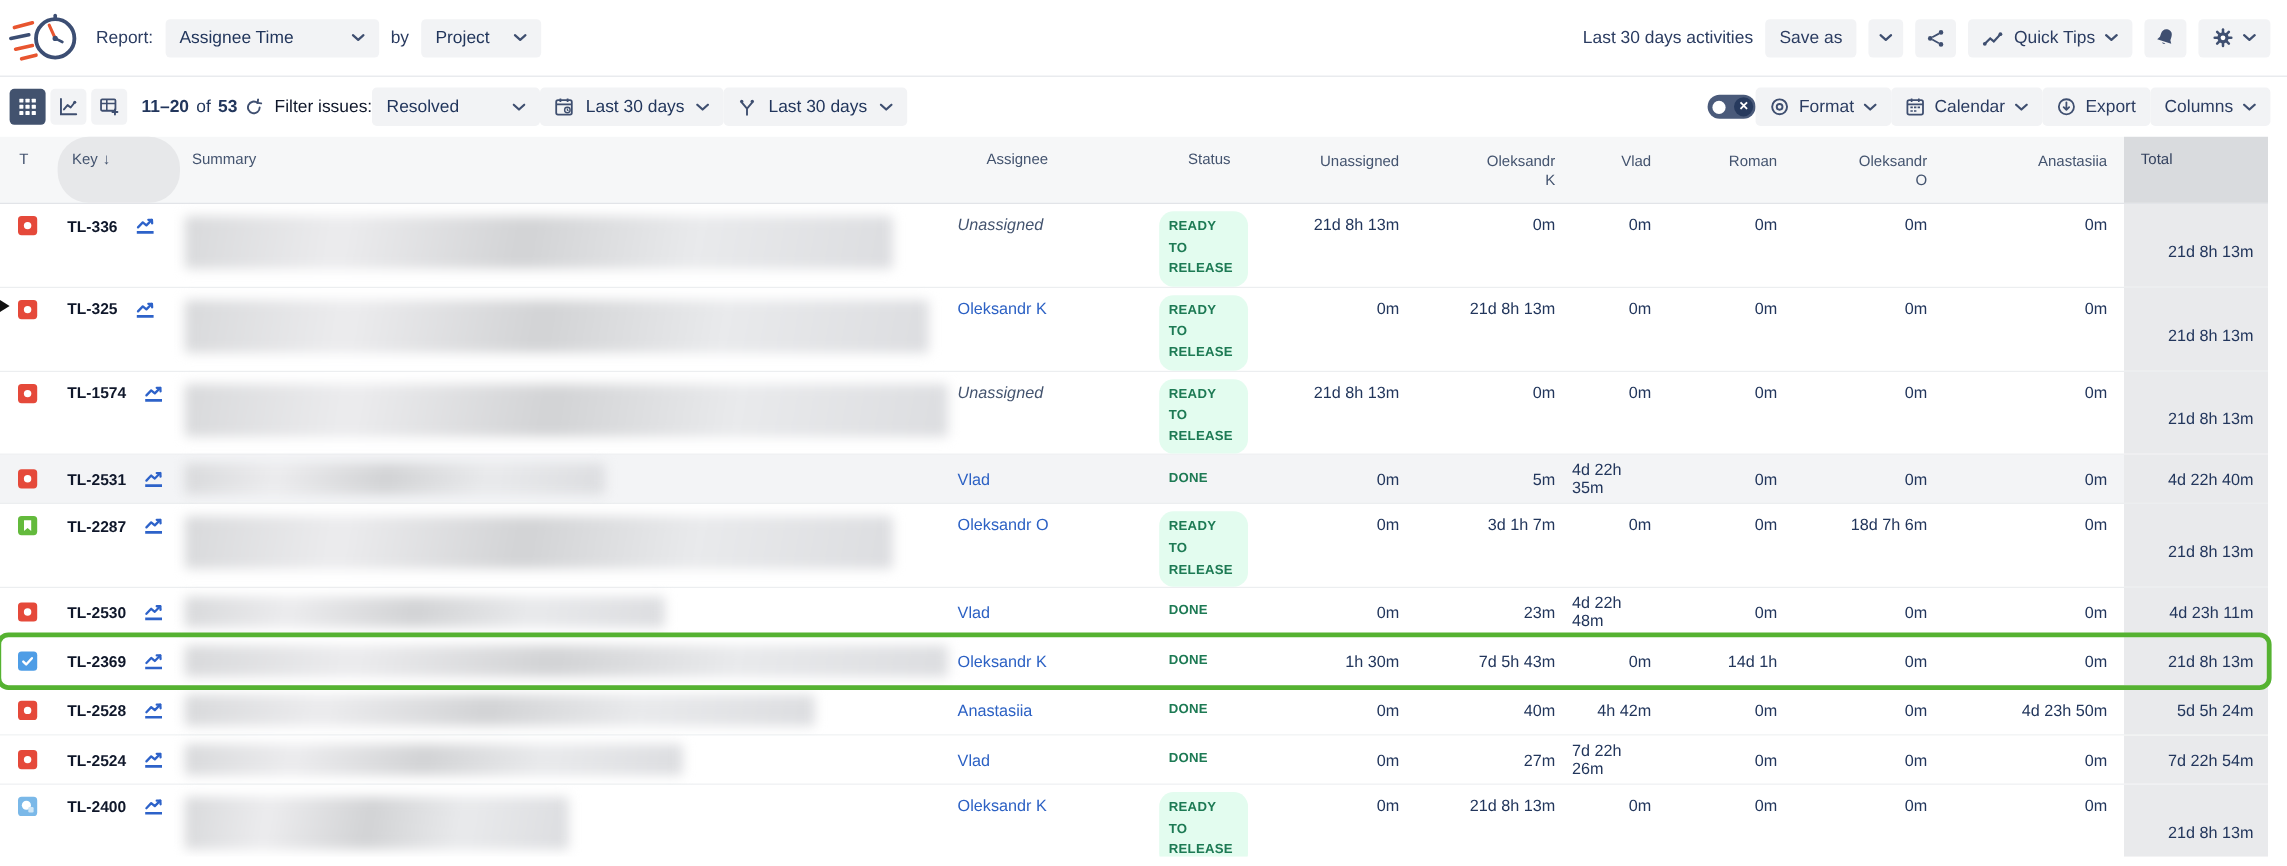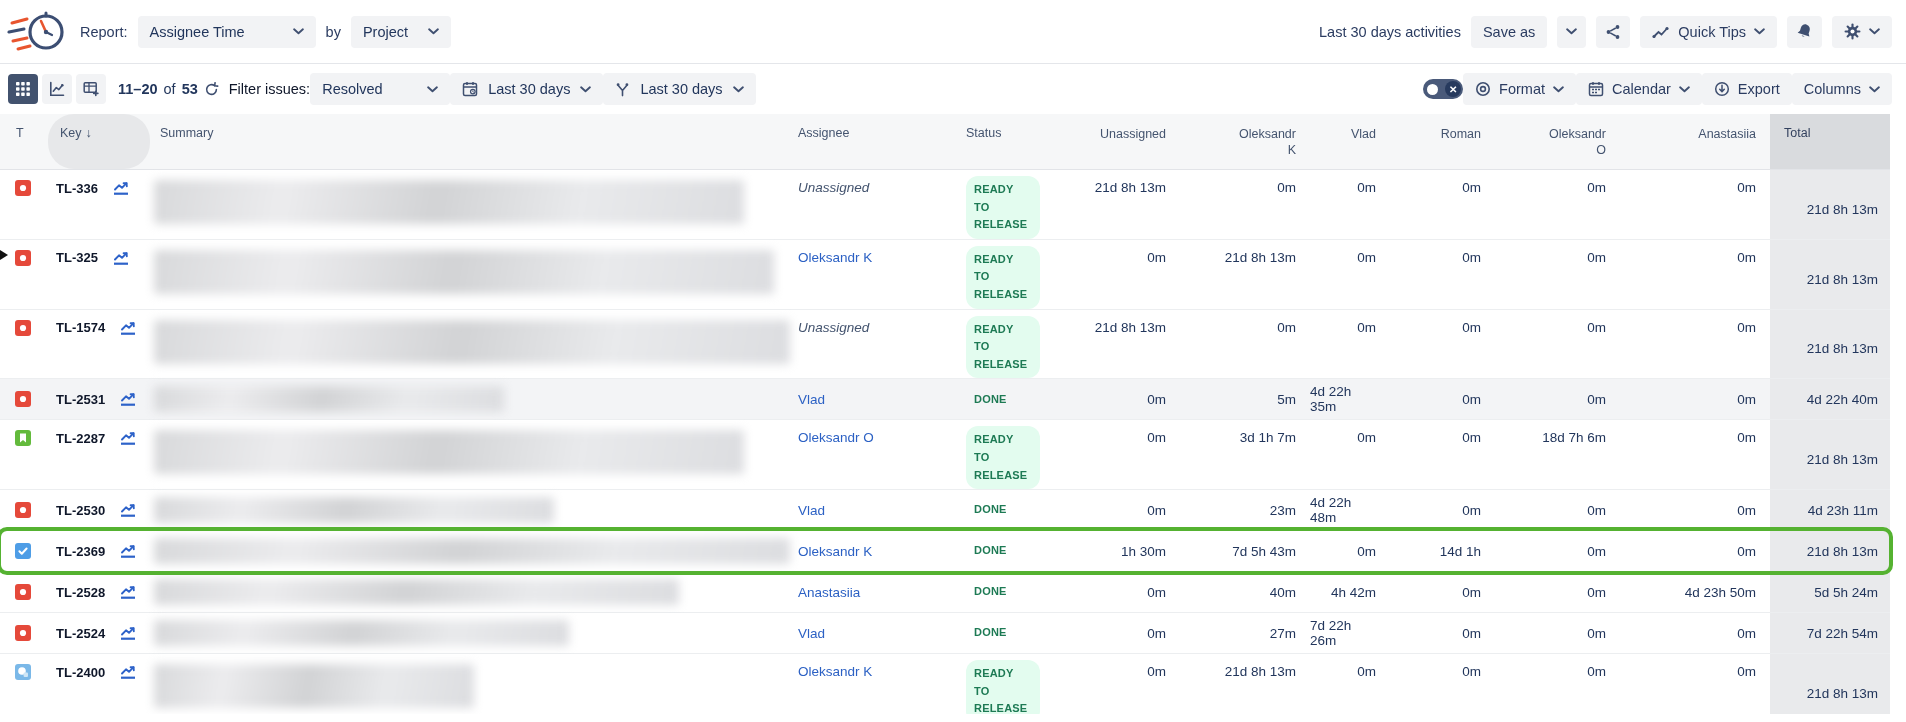--- a/index.html
+++ b/index.html
@@ -44,21 +44,21 @@
                       display:flex; align-items:center; justify-content:center; font-weight:700; }
 
   
   .grid-row { display:grid; width:1890px;
     grid-template-columns:48px 102px 640px 168px 122px 100px 130px 80px 105px 125px 150px 120px; }
   .thead { background:#f6f7f8; min-height:56px; border-bottom:1px solid #e2e4e8; font-size:12.5px; color:#44546f; }
   .h-cell { display:flex; align-items:flex-start; padding-top:12px; }
   .h-type { padding-left:16px; }
   .h-key  { background:#e7e8ea; padding-left:12px; gap:4px;border-radius:26px; }
   .h-sum  { padding-left:10px; }
-  .h-ass, .h-status { padding-left:8px; }
+  .h-ass, .h-status { padding-left:8px;margin-left:24px; }
   .h-user { flex-direction:column; align-items:flex-end; padding-right:14px; line-height:16px; }
   .h-user .sub { margin-top:0; }
   .h-total { background:#d9dbde; padding-left:14px; color:#33415e; }
 
   .row { position:relative; min-height:41px; align-items:center; border-bottom:1px solid #eceef0;
          font-size:13.5px; background:#fff; }
   .row[data-status-kind="ready"] { min-height:61px; align-items:flex-start; }
   .row[data-status-kind="ready"] .cell { padding-top:10px; }
   .row[data-variant="shaded"] { background:#f3f4f6; }
   .row[data-variant="highlighted"] { z-index:2; }

